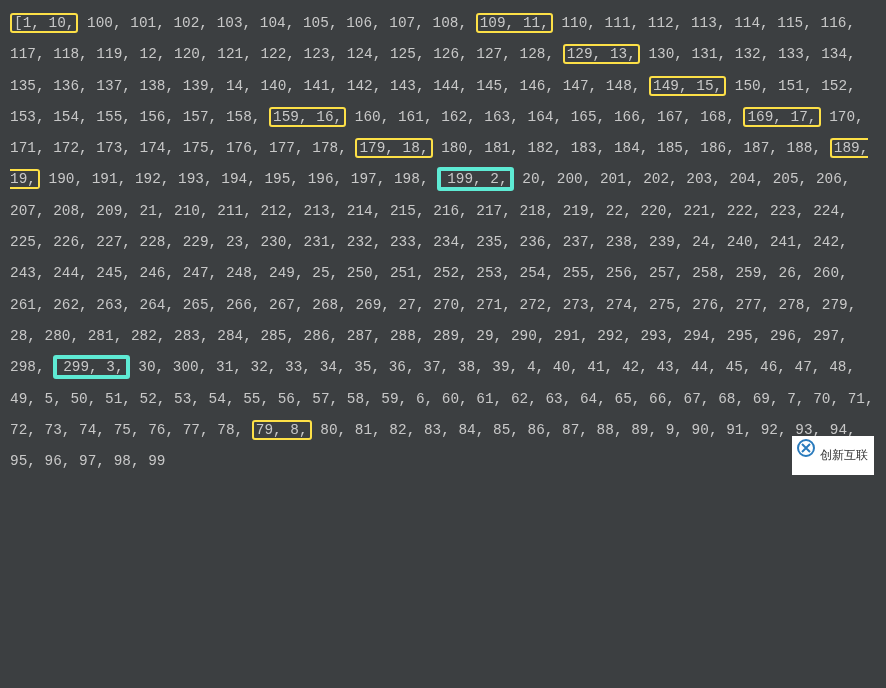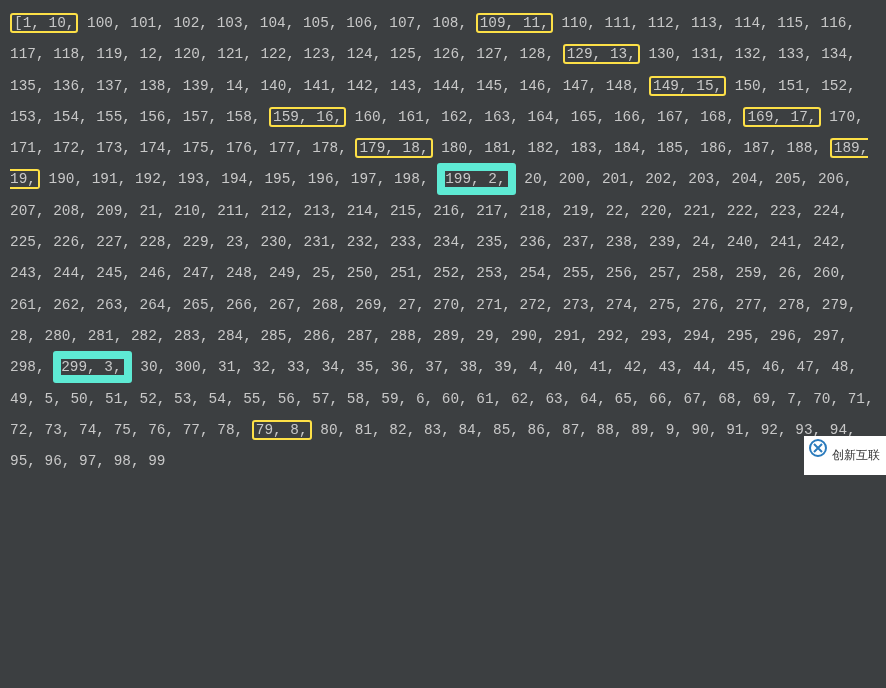--- a/index.html
+++ b/index.html
@@ -21,27 +21,27 @@
   }
   .tok {
     padding: 1px 0;
   }
   .box-red {
     border: 2px solid #fde047;
     border-radius: 3px;
     padding: 0 2px 0 2px;
   }
   .box-green {
-    border: 8px solid #5eead4;
+    border: 4px solid #5eead4;
     border-radius: 3px;
-    padding: 0 2px 0 0;
+    padding: 0 2px 0 6px;
   }
   .watermark {
     position: absolute;
-    right: 0;
+    right: 12px;
     bottom: 10px;
     background: #fff;
     color: #333;
     font-family: sans-serif;
     font-size: 12px;
     padding: 4px 6px 4px 28px;
     border-radius: 0;
     display: flex;
     align-items: center;
   }

